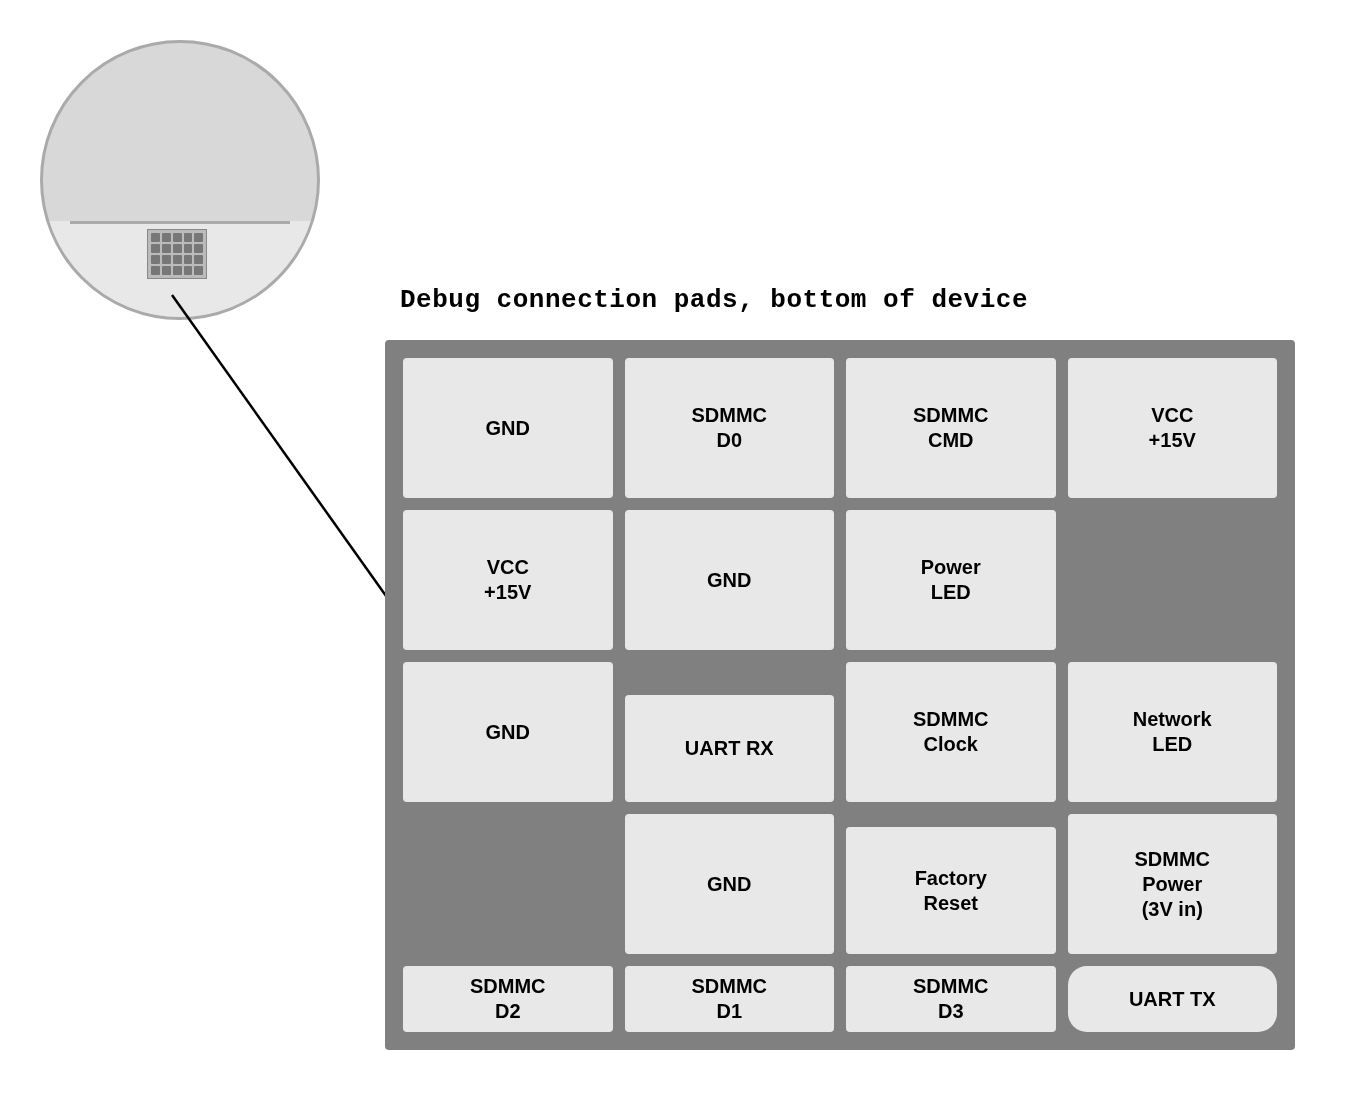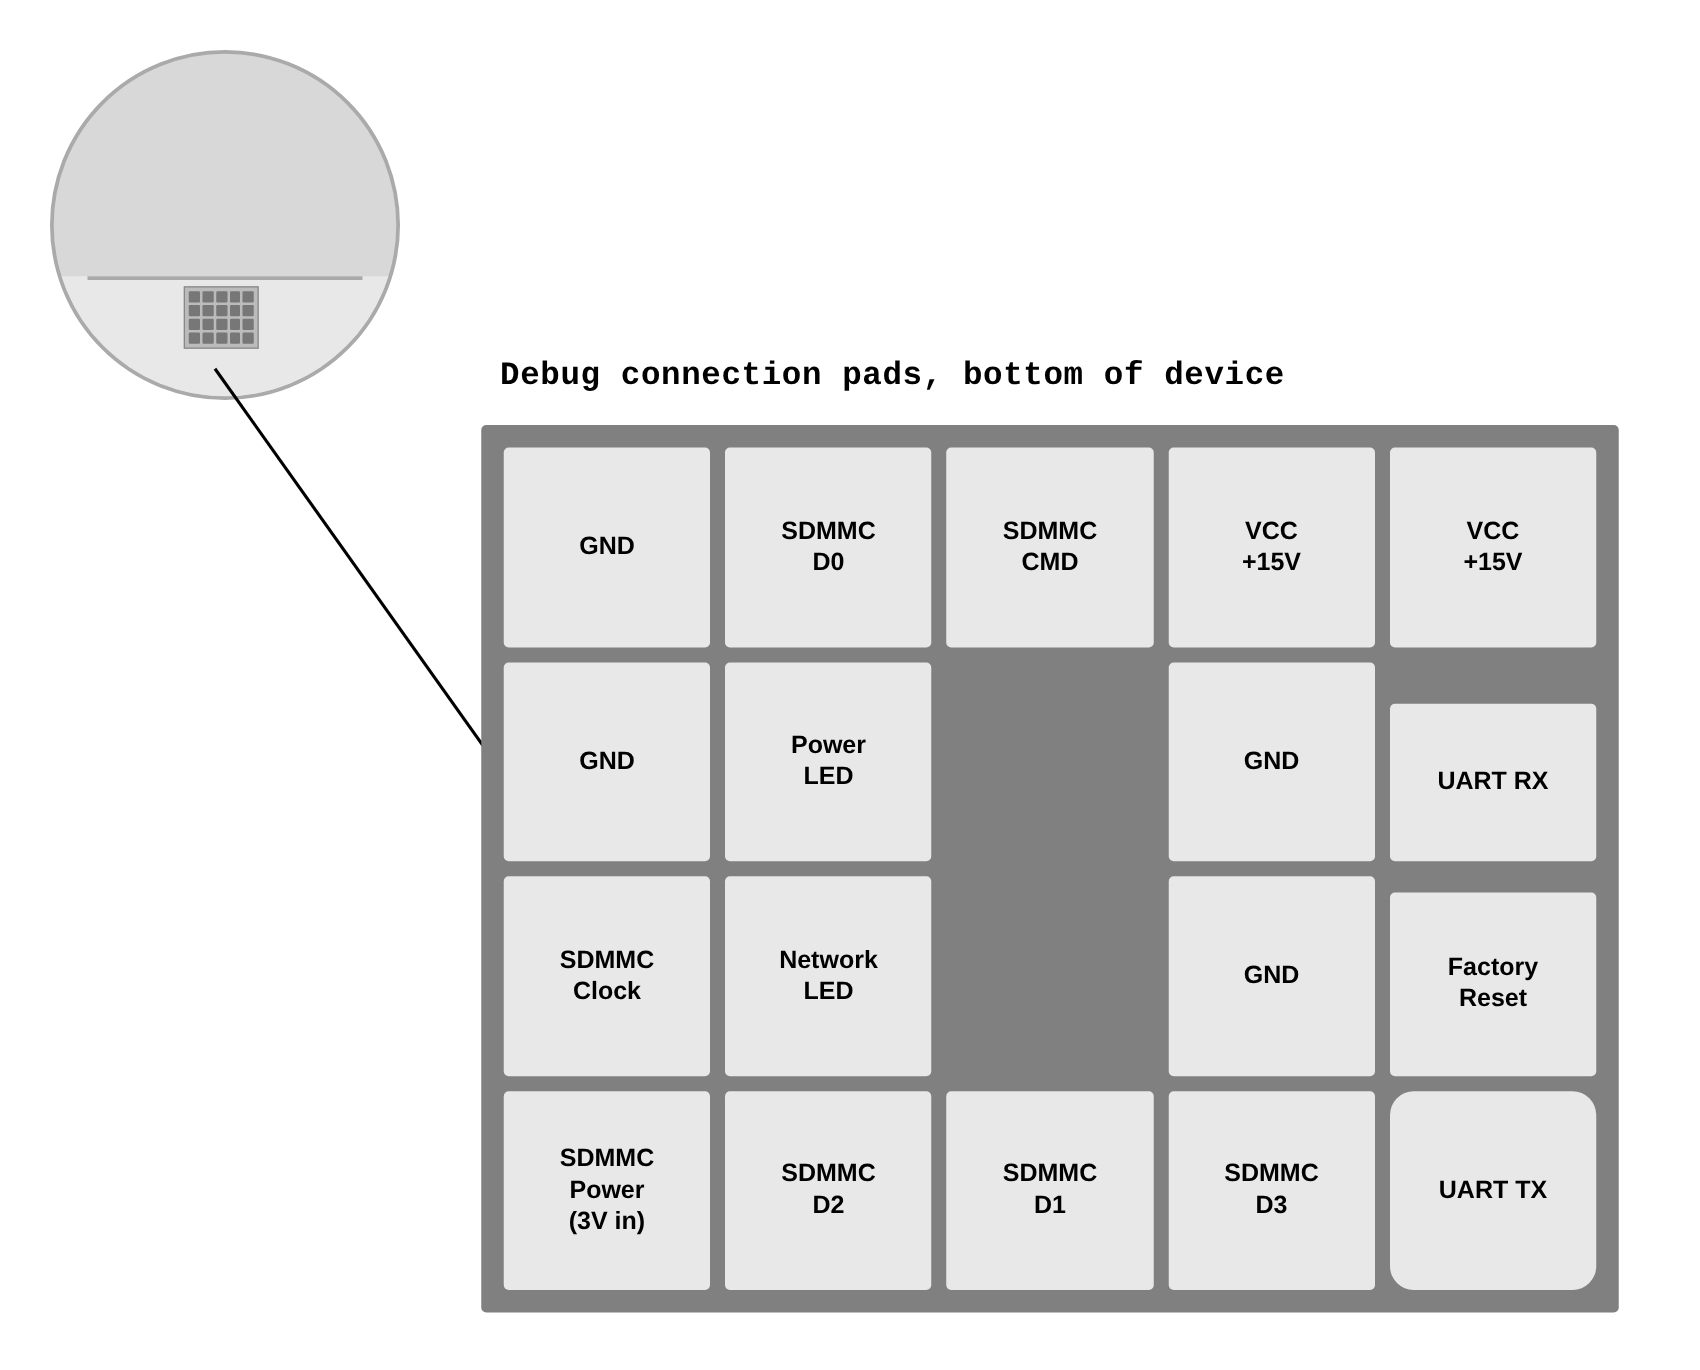--- a/index.html
+++ b/index.html
@@ -107,21 +107,21 @@
       left: 385px;
       width: 910px;
       height: 710px;
       background: #808080;
       padding: 18px;
       border-radius: 4px;
     }
 
     .pin-grid {
       display: grid;
-      grid-template-columns: repeat(5, 1fr);
+      grid-template-columns: repeat(4, 1fr);
       grid-template-rows: repeat(4, 1fr);
       gap: 12px;
       width: 100%;
       height: 100%;
     }
 
     .pin-cell {
       background: #e8e8e8;
       border-radius: 4px;
       display: flex;

